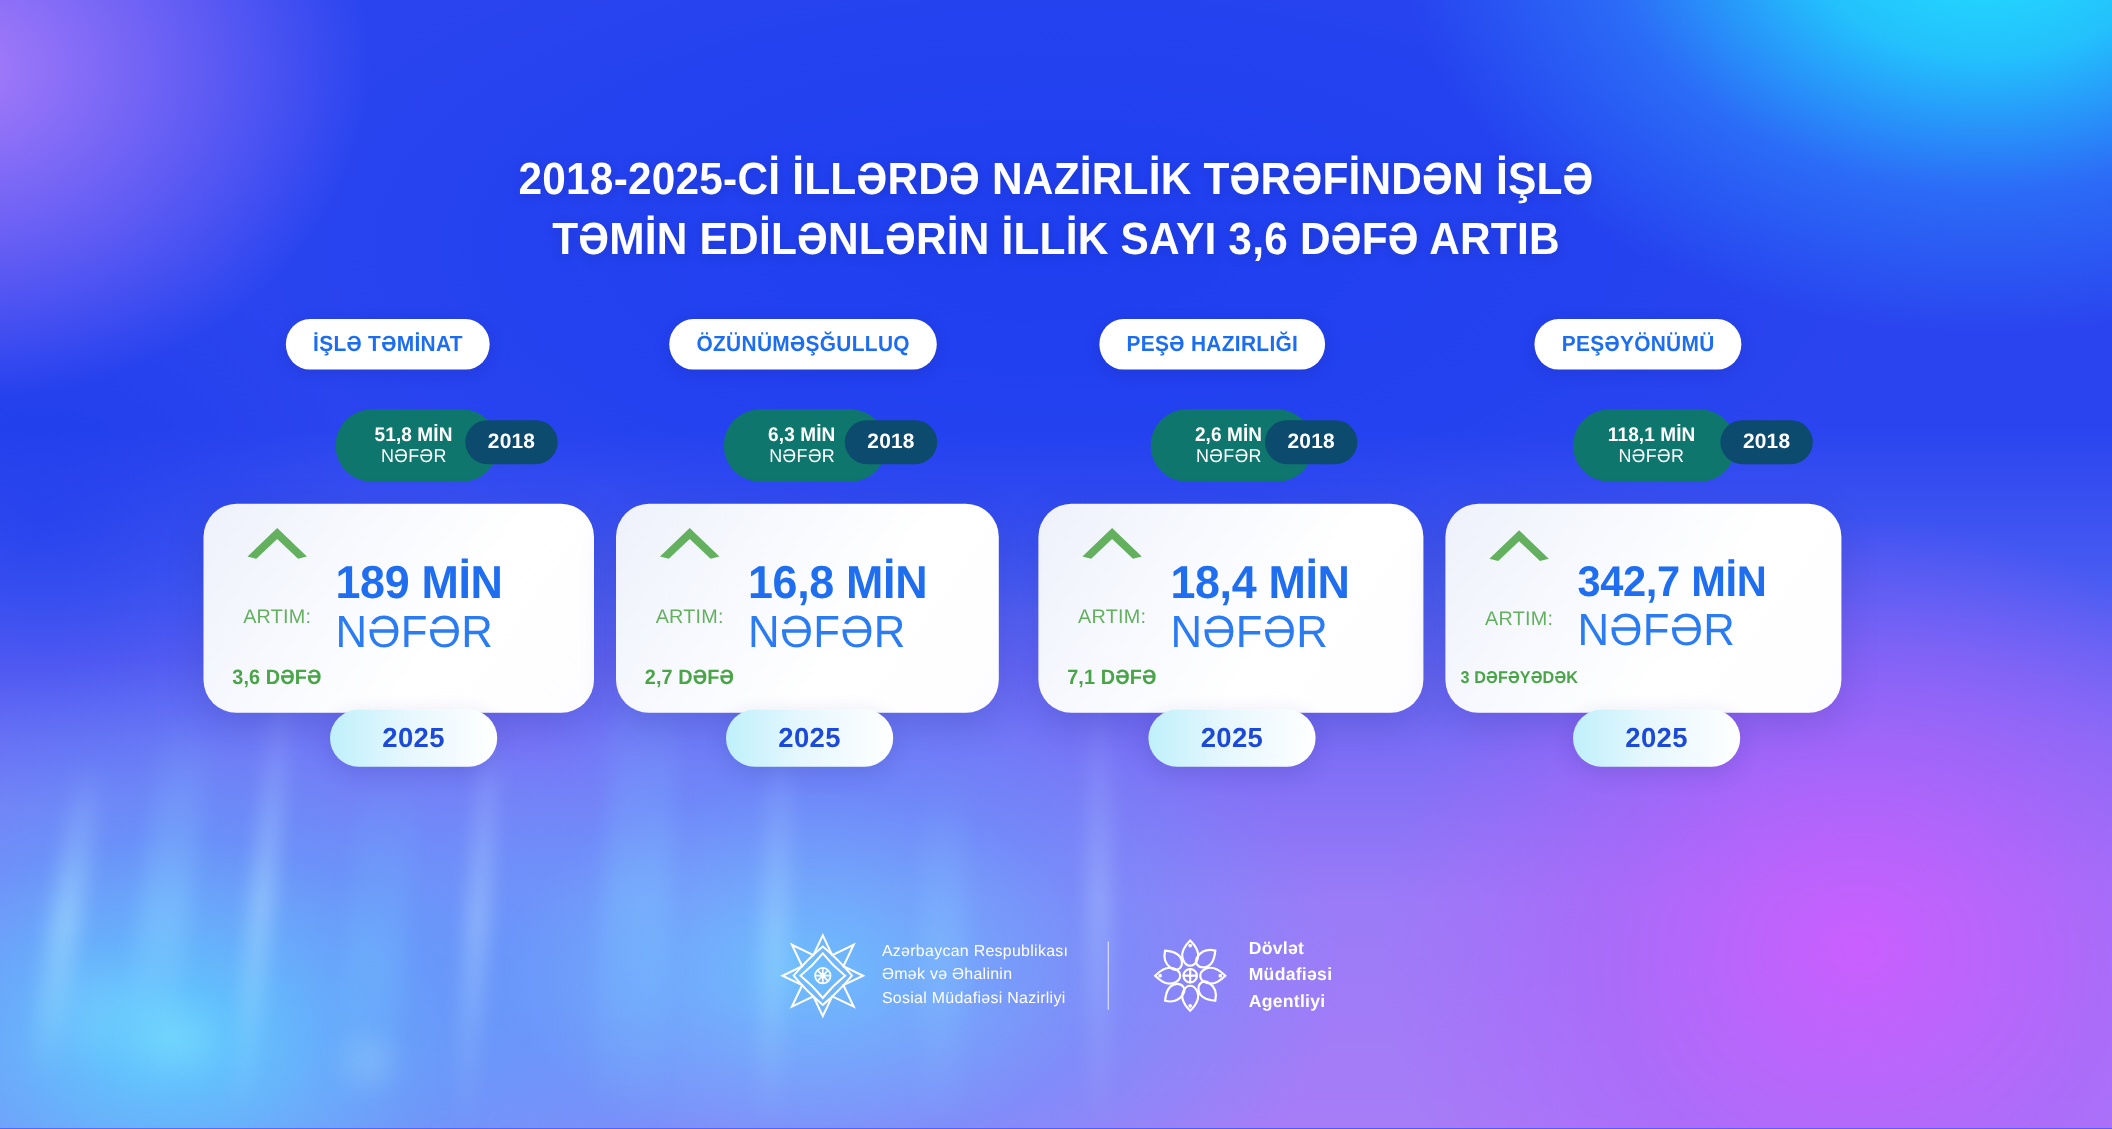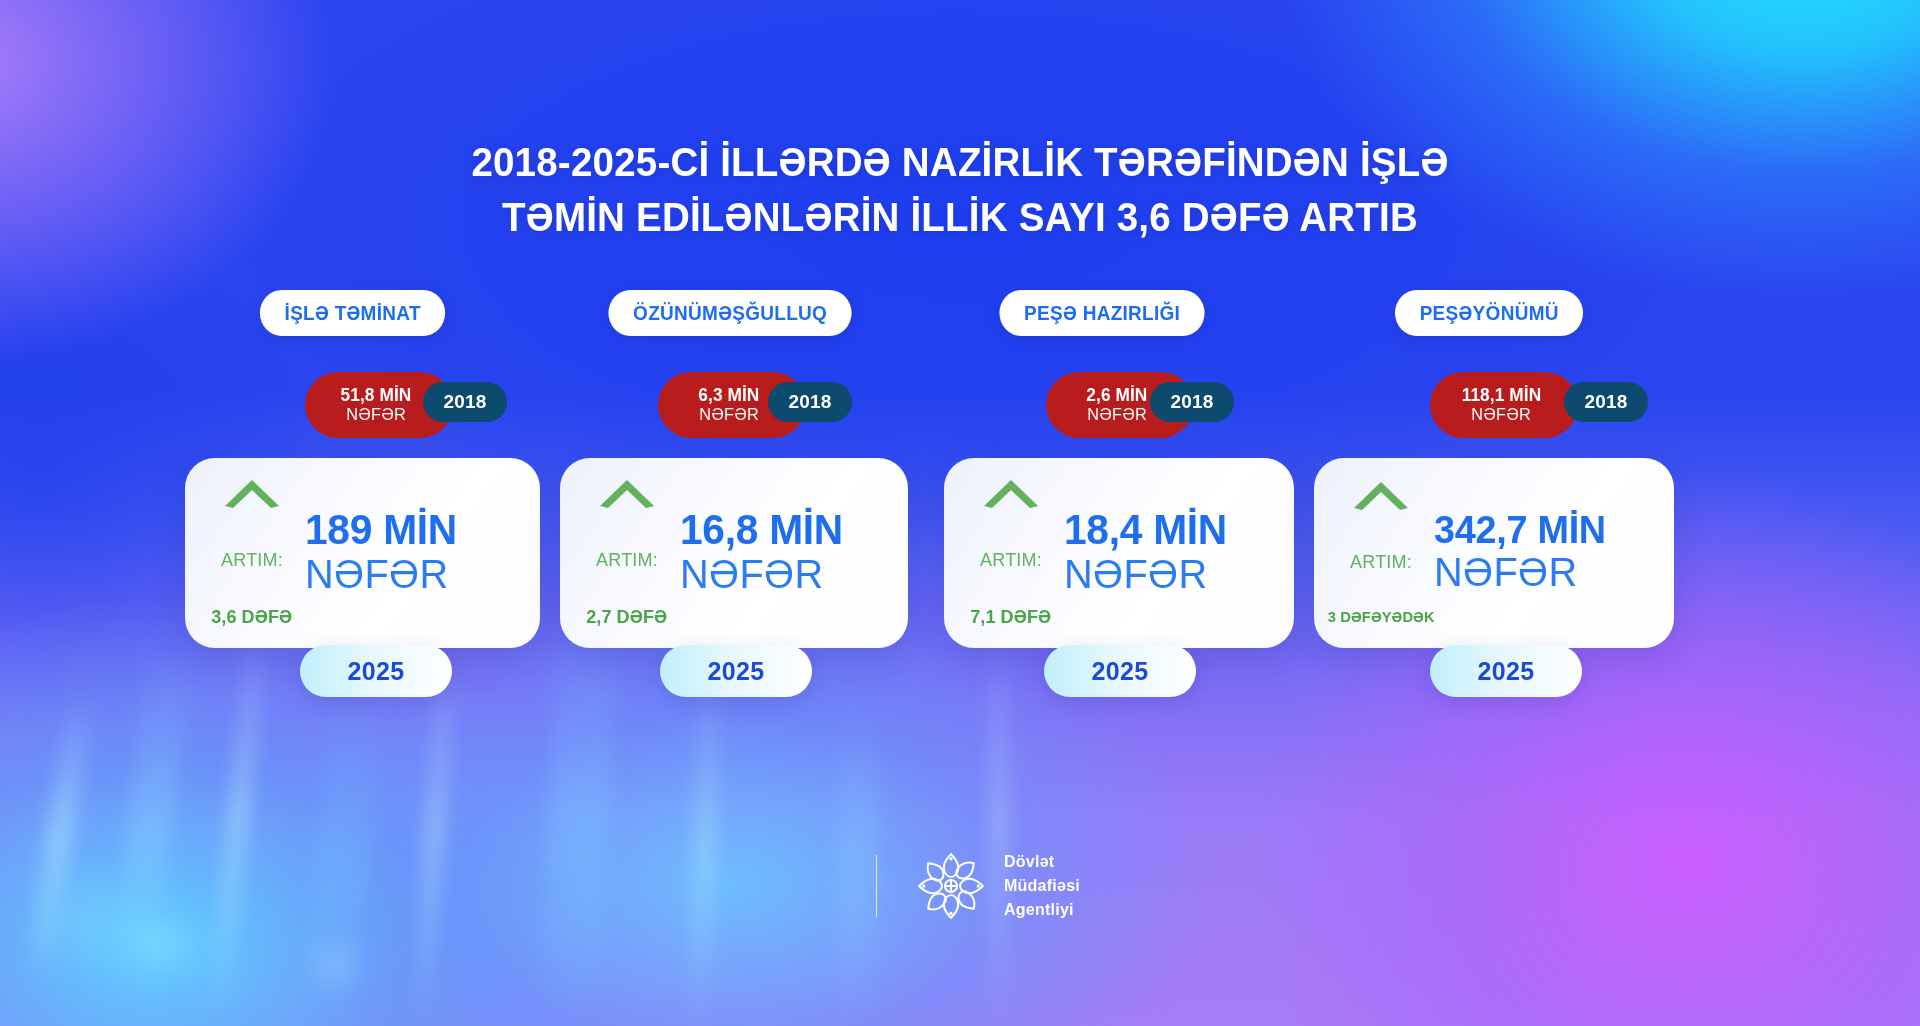--- a/index.html
+++ b/index.html
@@ -105,21 +105,21 @@
   
   .badge2018{position:absolute;top:372px;height:66px;}
   .col0 .badge2018{left:95px;}
   .col1 .badge2018{left:78px;}
   .col2 .badge2018{left:90px;}
   .col3 .badge2018{left:100px;}
 
   .b-oval{
     position:absolute;left:0;top:0;
     height:66px;min-width:148px;
-    background:#b91c1c;
+    background:#0f766e;
     border-radius:40px;
     display:flex;flex-direction:column;align-items:center;justify-content:center;
     padding:0 24px 0 18px;
     box-sizing:border-box;
   }
   .b-val{color:#fff;font-weight:800;font-size:18px;line-height:1.02;letter-spacing:.1px;white-space:nowrap;transform:scaleX(.96);}
   .b-unit{color:#fff;font-weight:400;font-size:17px;line-height:1.12;letter-spacing:.4px;transform:scaleX(.96);}
   .b-year{
     position:absolute;top:10px;
     height:40px;min-width:84px;
@@ -336,20 +336,38 @@
       </div>
     </div>
 
     <div class="pill2025">2025</div>
   </div>
 
 </div>
 
 <div id="footer">
 
+  <div class="logo-block">
+    <svg width="78" height="78" viewBox="0 0 100 100">
+      <g fill="none" stroke="#ffffff" stroke-width="2.4">
+        <path d="M50 3 L61 26 L86 14 L74 39 L97 50 L74 61 L86 86 L61 74 L50 97 L39 74 L14 86 L26 61 L3 50 L26 39 L14 14 L39 26 Z"></path>
+        <path d="M50 16 C62 26 74 38 84 50 C74 62 62 74 50 84 C38 74 26 62 16 50 C26 38 38 26 50 16 Z"></path>
+        <path d="M50 24 C58 34 66 42 76 50 C66 58 58 66 50 76 C42 66 34 58 24 50 C34 42 42 34 50 24 Z"></path>
+      </g>
+      <g fill="none" stroke="#ffffff" stroke-width="2">
+        <circle cx="50" cy="50" r="9"></circle>
+        <path d="M50 41 L50 59 M41 50 L59 50 M43.6 43.6 L56.4 56.4 M56.4 43.6 L43.6 56.4"></path>
+      </g>
+    </svg>
+    <div>
+      <div class="logo-txt">Azərbaycan Respublikası</div>
+      <div class="logo-txt">Əmək və Əhalinin</div>
+      <div class="logo-txt">Sosial Müdafiəsi Nazirliyi</div>
+    </div>
+  </div>
 
   <div class="divider"></div>
 
   <div class="logo-block">
     <svg width="76" height="76" viewBox="0 0 100 100">
       <g fill="none" stroke="#ffffff" stroke-width="2.6" stroke-linecap="round">
         <path d="M50 8 C58 16 62 24 58 32 C54 40 46 40 42 32 C38 24 42 16 50 8 Z"></path>
         <path d="M50 92 C42 84 38 76 42 68 C46 60 54 60 58 68 C62 76 58 84 50 92 Z"></path>
         <path d="M8 50 C16 42 24 38 32 42 C40 46 40 54 32 58 C24 62 16 58 8 50 Z"></path>
         <path d="M92 50 C84 42 76 38 68 42 C60 46 60 54 68 58 C76 62 84 58 92 50 Z"></path>

